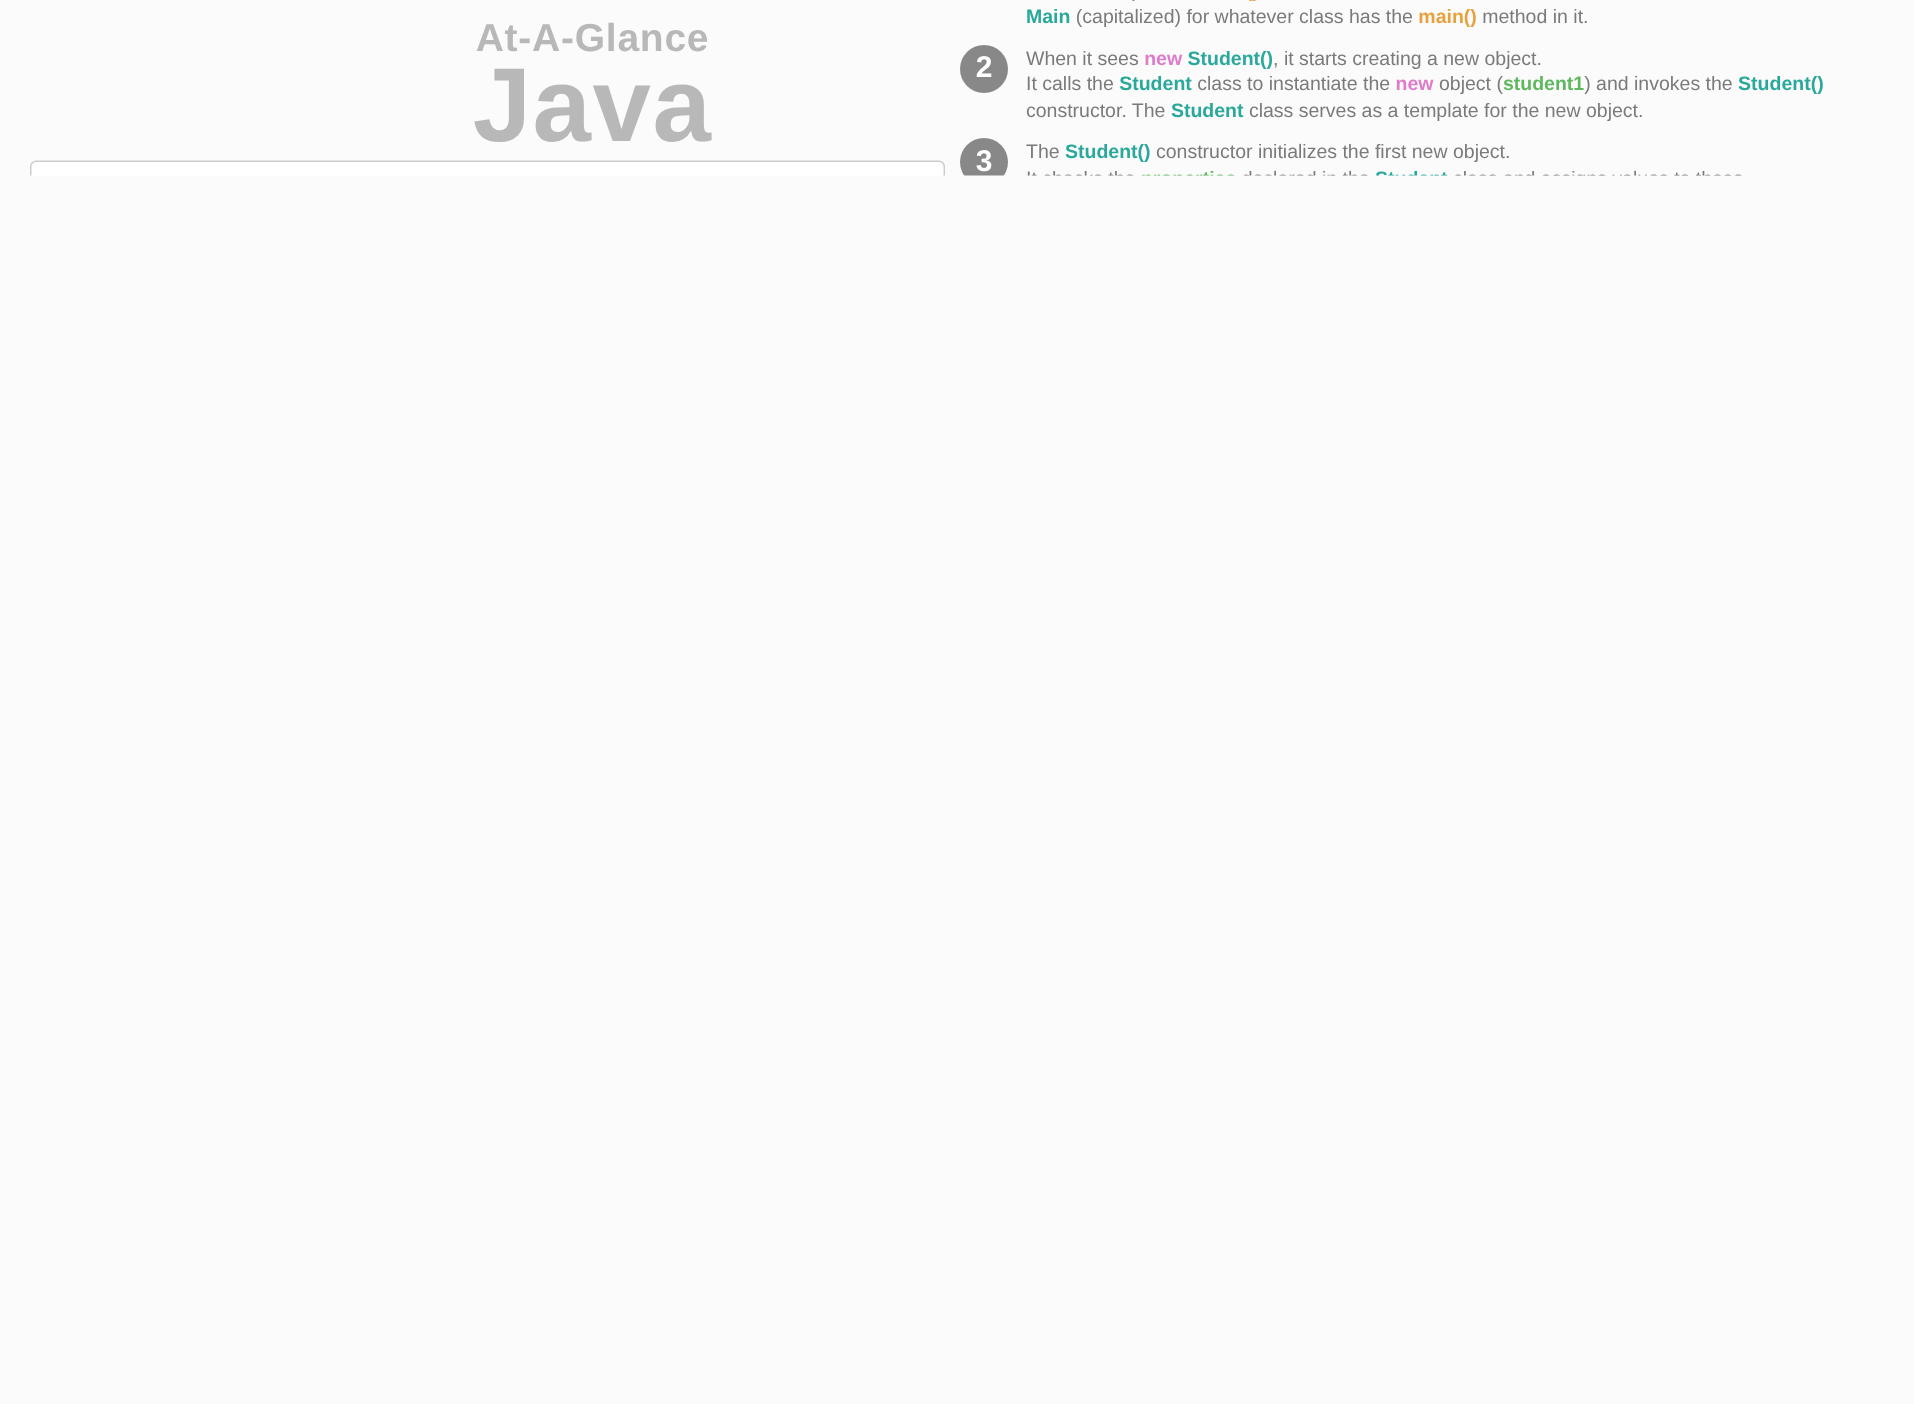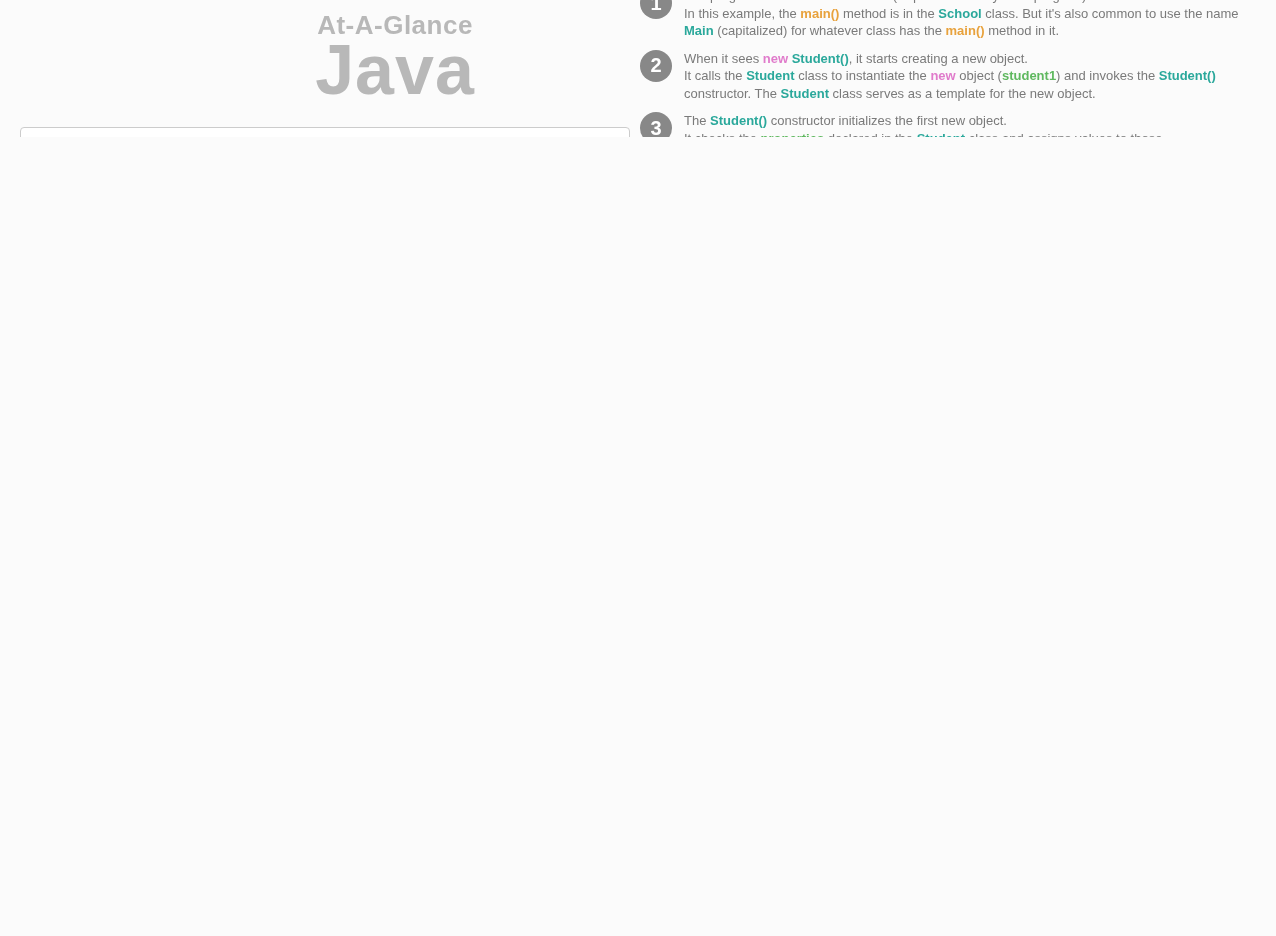--- a/index.html
+++ b/index.html
@@ -7,21 +7,21 @@
     padding: 10px 20px;
     background: #fbfbfb;
     font-family: -apple-system, BlinkMacSystemFont, "Segoe UI", Arial, sans-serif;
     color: #444;
     width: 1236px;
   }
   .header {
     text-align: center;
     margin-left: 100px;
     width: 550px;
-    margin-bottom: 22px;
+    margin-bottom: 2px;
   }
   .header .small {
     font-size: 26px;
     font-weight: 700;
     color: #b8b8b8;
     letter-spacing: 0.5px;
   }
   .header .big {
     font-size: 70px;
     font-weight: 700;

